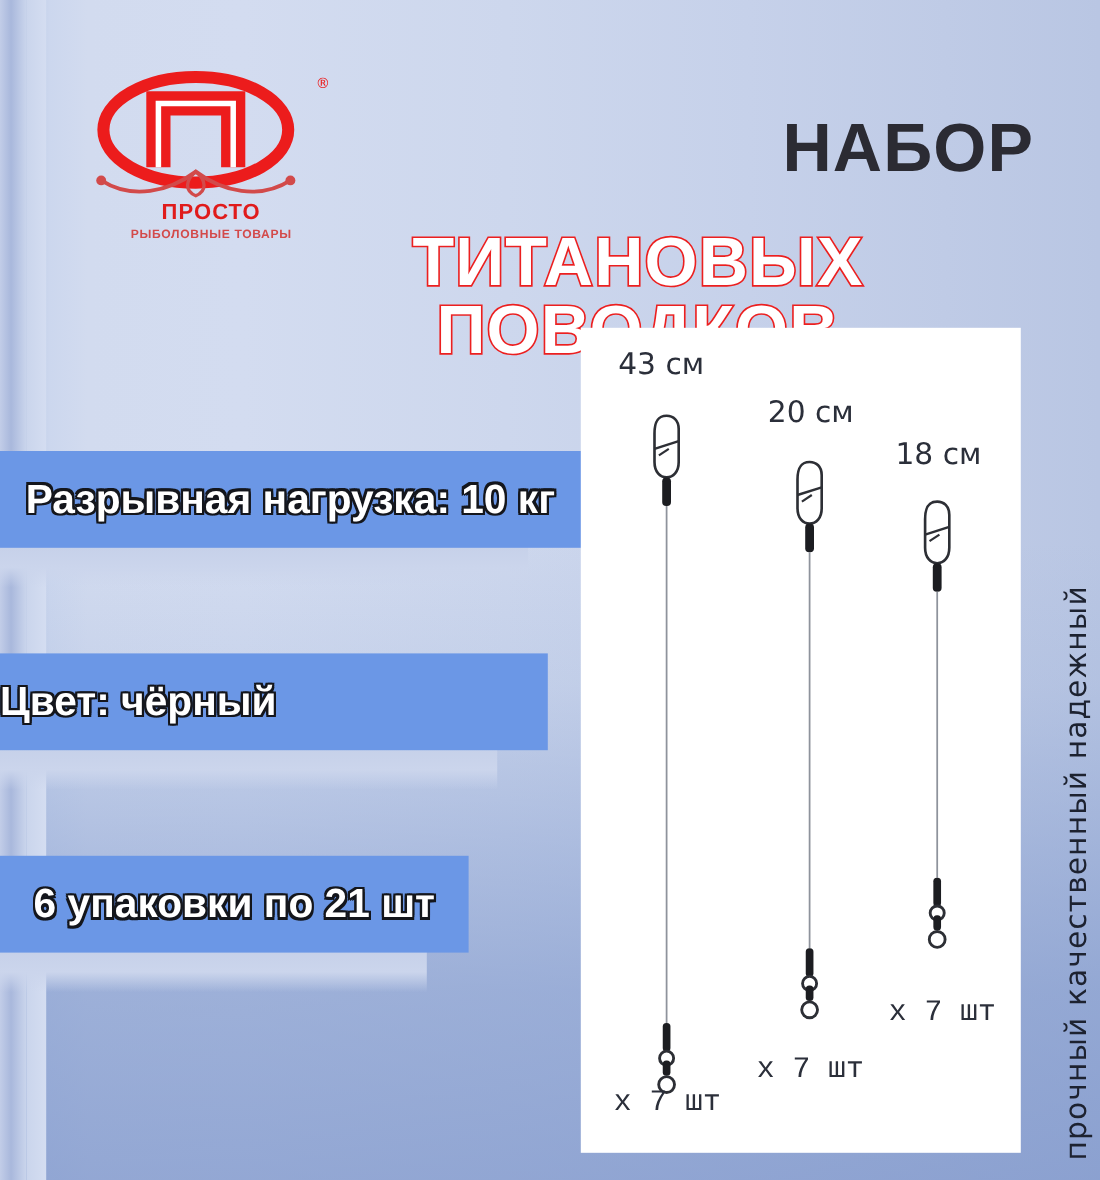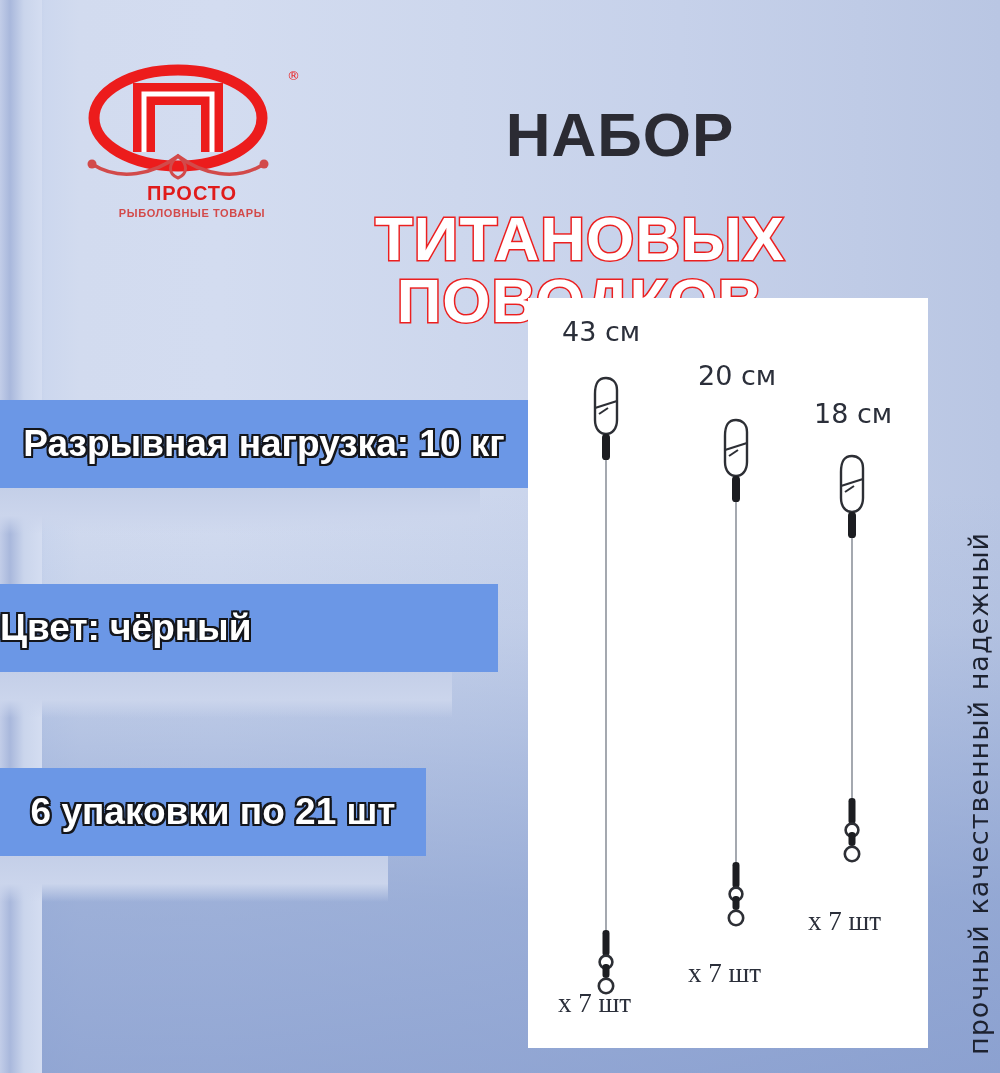--- a/index.html
+++ b/index.html
@@ -42,21 +42,21 @@
   #logo svg{display:block;}
   .logo-word{
     position:absolute;left:0;width:236px;text-align:center;
     color:#e01b1b;font-weight:700;letter-spacing:1px;
   }
   #logo-primary{top:118px;font-size:20px;}
   #logo-secondary{top:143px;font-size:11px;color:#d34a4a;letter-spacing:.6px;}
 
   
   #headline{
-    position:absolute;left:300px;top:104px;width:640px;text-align:center;
+    position:absolute;left:300px;top:104px;width:640px;text-align:right;
     font-size:62px;font-weight:700;color:#2b2b33;letter-spacing:1px;
     line-height:1;
   }
   #subheadline{
     position:absolute;left:200px;top:208px;width:760px;text-align:center;
     font-size:62px;font-weight:700;line-height:1;
     color:#ffffff;letter-spacing:1px;
     -webkit-text-stroke:3px #ec2020;
     paint-order:stroke fill;
     text-shadow:0 0 1px #ec2020;
@@ -65,20 +65,21 @@
   
   .banner{
     position:absolute;left:0;
     display:flex;align-items:center;
     color:#ffffff;font-weight:700;
     text-shadow:
       -2px -2px 0 #14161c, 2px -2px 0 #14161c,
       -2px  2px 0 #14161c, 2px  2px 0 #14161c,
        0   -2px 0 #14161c, 0    2px 0 #14161c,
       -2px  0   0 #14161c, 2px  0   0 #14161c;
+    margin-top: 10px;
   }
   .banner-shadow{
     position:absolute;left:0;height:46px;
     background:linear-gradient(to bottom,#c4cfe8,#cbd5ec 60%,rgba(203,213,236,0));
   }
   #banner0{top:400px;width:528px;height:88px;font-size:37px;justify-content:center;padding-right:6px;}
   #banner0s{top:488px;width:480px;}
   #banner1{top:584px;width:498px;height:88px;font-size:37px;justify-content:flex-start;}
   #banner1s{top:672px;width:452px;}
   #banner2{top:768px;width:426px;height:88px;font-size:37px;justify-content:center;}
@@ -93,21 +94,21 @@
   
   .leader{position:absolute;}
   .leader .cm{
     position:absolute;white-space:nowrap;
     font-size:27px;color:#2b2f3a;font-weight:400;
     font-family:"DejaVu Sans",sans-serif;
   }
   .leader .qty{
     position:absolute;white-space:nowrap;
     font-size:27px;color:#2b2f3a;font-weight:400;
-    font-family:Liberation Serif, serif;
+    font-family:Liberation Mono, monospace;
   }
   .leader svg{position:absolute;display:block;}
 
   
   #keywords{
     position:absolute;right:6px;bottom:18px;
     writing-mode:vertical-rl;transform:rotate(180deg);
     font-size:27px;color:#1d2230;font-weight:400;
     letter-spacing:1px;white-space:nowrap;
     font-family:"DejaVu Sans",sans-serif;

